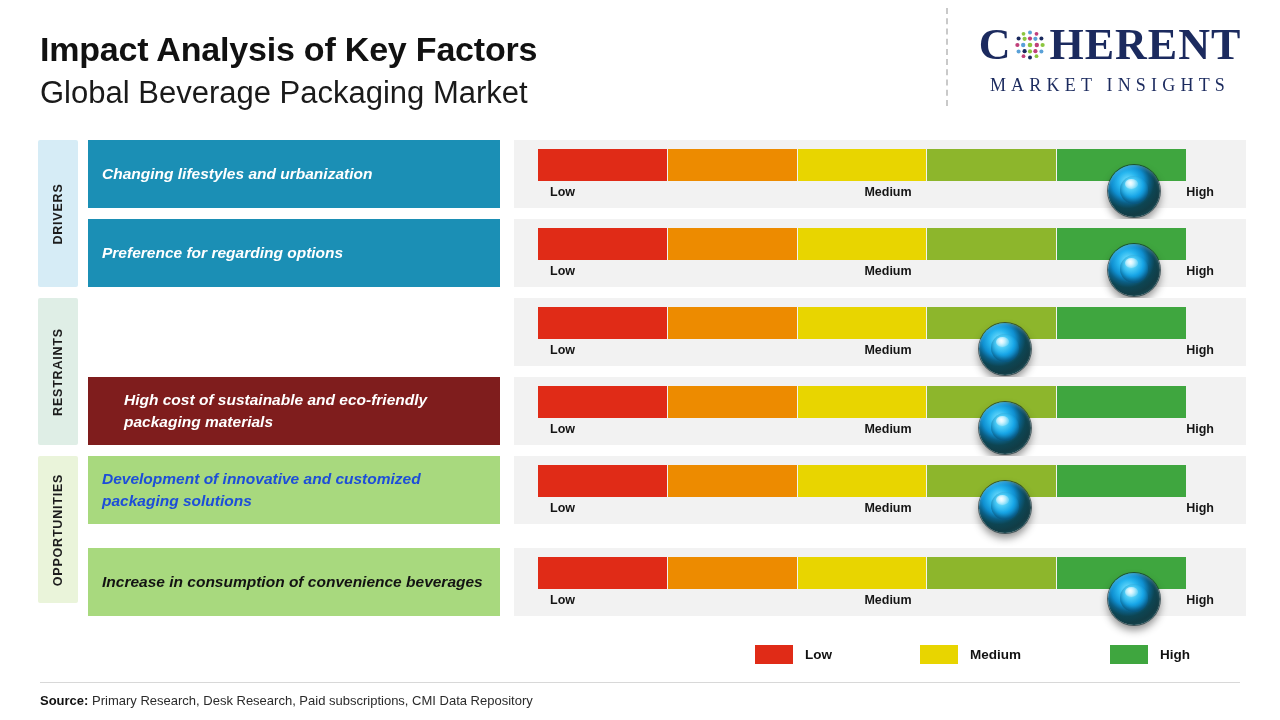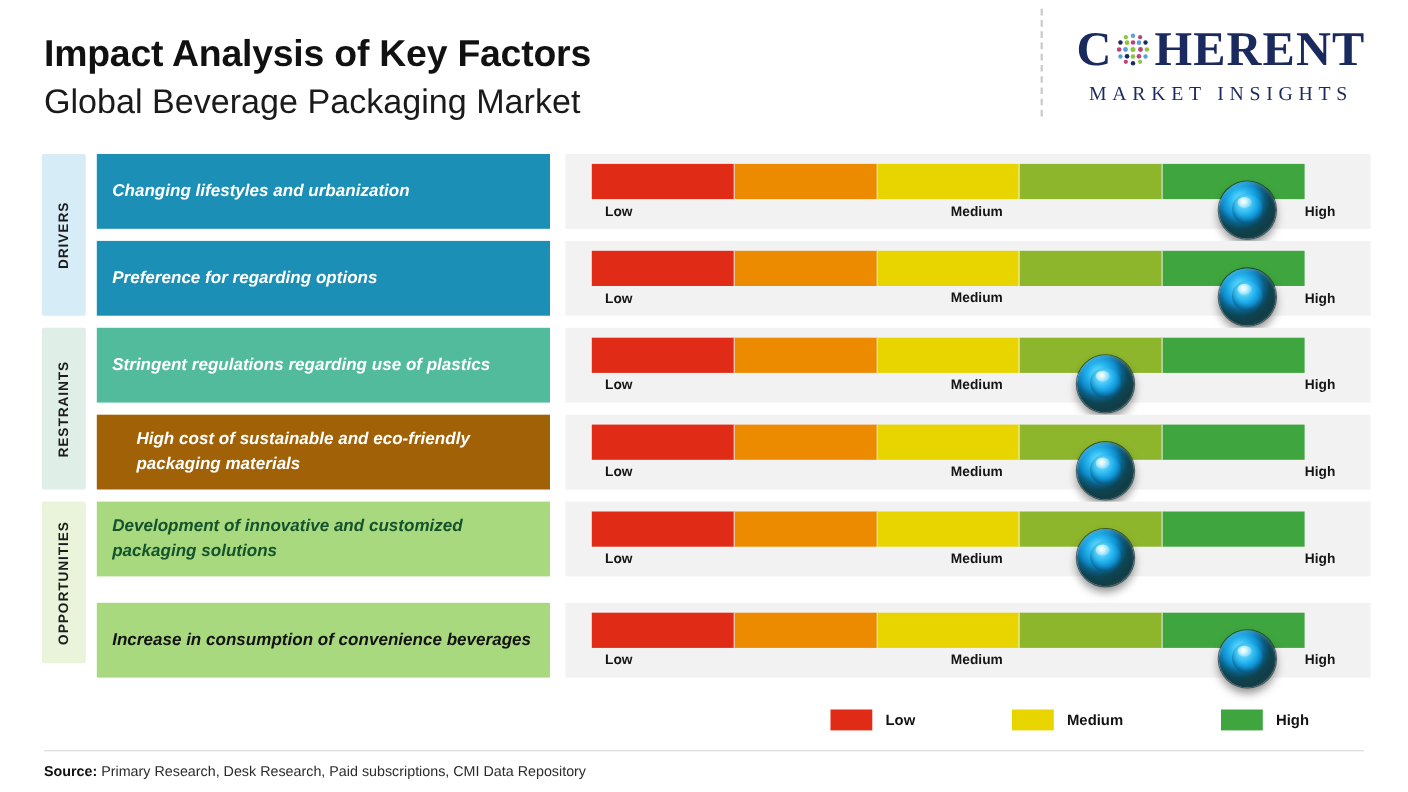--- a/index.html
+++ b/index.html
@@ -344,41 +344,38 @@
               <span class="scale-label scale-high">High</span>
             </div>
           </div>
         </div>
       </div>
       <div class="cat-group" style="position: absolute; left: 0px; top: 158px; width: 1280px; height: 147px;">
         <div class="cat-tab" style="top: 0px; height: 147px; background: rgb(223, 238, 230);">
           <span class="cat-tab-label">RESTRAINTS</span>
         </div>
         <div class="row" style="top: 0px;">
-          <div class="factor-box" style="background: rgb(82, 187, 155); color: rgb(255, 255, 255);">
-            <span>Stringent regulations regarding use of plastics</span>
-          </div>
           <div class="gauge-panel">
             <div class="gauge-bar">
               <div class="seg" style="background: rgb(224, 43, 23);"></div>
               <div class="seg" style="background: rgb(237, 139, 0);"></div>
               <div class="seg" style="background: rgb(232, 213, 0);"></div>
               <div class="seg" style="background: rgb(141, 182, 44);"></div>
               <div class="seg" style="background: rgb(63, 166, 63);"></div>
             </div>
             <div class="marker" style="left: 490.56px;"></div>
             <div class="gauge-scale">
               <span class="scale-label scale-low">Low</span>
               <span class="scale-label scale-med">Medium</span>
               <span class="scale-label scale-high">High</span>
             </div>
           </div>
         </div>
         <div class="row" style="top: 79px;">
-          <div class="factor-box" style="background: #a16207; color: rgb(255, 255, 255); padding-left: 36px;">
+          <div class="factor-box" style="background: #7f1d1d; color: rgb(255, 255, 255); padding-left: 36px;">
             <span>High cost of sustainable and eco-friendly packaging materials</span>
           </div>
           <div class="gauge-panel">
             <div class="gauge-bar">
               <div class="seg" style="background: rgb(224, 43, 23);"></div>
               <div class="seg" style="background: rgb(237, 139, 0);"></div>
               <div class="seg" style="background: rgb(232, 213, 0);"></div>
               <div class="seg" style="background: rgb(141, 182, 44);"></div>
               <div class="seg" style="background: rgb(63, 166, 63);"></div>
             </div>
@@ -389,21 +386,21 @@
               <span class="scale-label scale-high">High</span>
             </div>
           </div>
         </div>
       </div>
       <div class="cat-group" style="position: absolute; left: 0px; top: 316px; width: 1280px; height: 147px;">
         <div class="cat-tab" style="top: 0px; height: 147px; background: rgb(234, 244, 218);">
           <span class="cat-tab-label">OPPORTUNITIES</span>
         </div>
         <div class="row" style="top: 0px;">
-          <div class="factor-box" style="background: rgb(168, 217, 126); color: #14532d; font-style: italic;">
+          <div class="factor-box" style="background: rgb(168, 217, 126); color: #1d4ed8; font-style: italic;">
             <span>Development of innovative and customized packaging solutions</span>
           </div>
           <div class="gauge-panel">
             <div class="gauge-bar">
               <div class="seg" style="background: rgb(224, 43, 23);"></div>
               <div class="seg" style="background: rgb(237, 139, 0);"></div>
               <div class="seg" style="background: rgb(232, 213, 0);"></div>
               <div class="seg" style="background: rgb(141, 182, 44);"></div>
               <div class="seg" style="background: rgb(63, 166, 63);"></div>
             </div>

